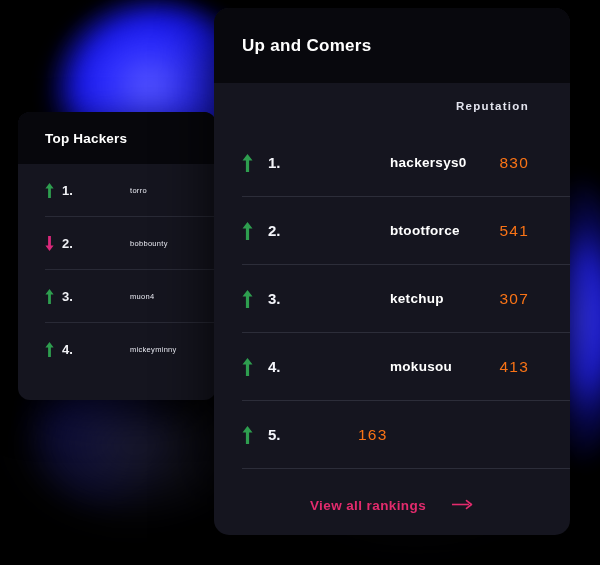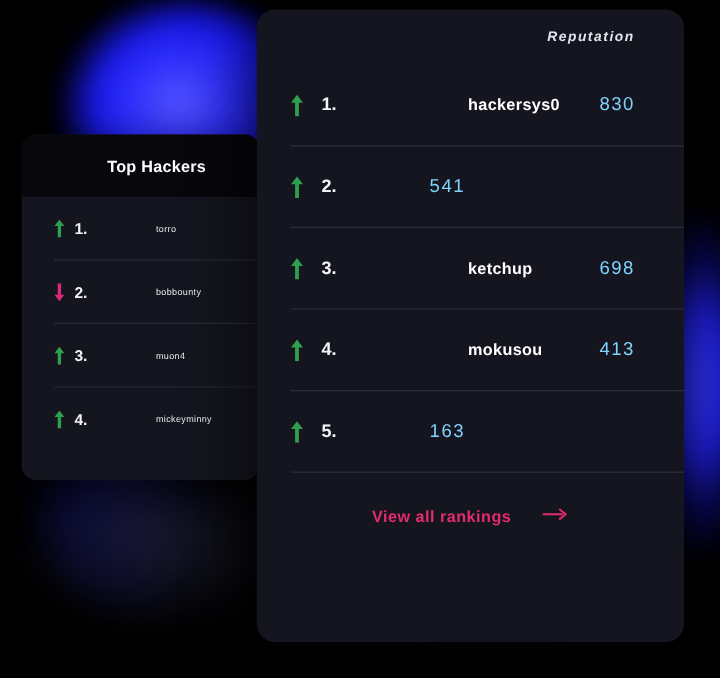--- a/index.html
+++ b/index.html
@@ -106,21 +106,20 @@
     background: #15151f;
     box-shadow: 0 14px 40px rgba(0,0,0,0.75);
   }
   #card-left .card-head {
     height: 52px;
     background: #07070c;
     display: flex;
     align-items: center;
     padding-left: 27px;
     box-sizing: border-box;
-    justify-content: center;
   }
   #card-left .card-title {
     color: #ffffff;
     font-size: 13.5px;
     font-weight: bold;
     letter-spacing: 0.2px;
   }
   #card-left .rows {
     padding-left: 27px;
   }
@@ -170,21 +169,20 @@
     color: #ffffff;
     font-size: 17px;
     font-weight: bold;
     letter-spacing: 0.3px;
   }
   #card-right .col-head {
     height: 46px;
     display: flex;
     align-items: center;
     padding: 0 41px 0 40px;
-    font-style: italic;
   }
   #card-right .col-head .spacer { flex: 1 1 auto; }
   #card-right .col-head .rep-label {
     color: #e3e4ee;
     font-size: 11.5px;
     font-weight: bold;
     letter-spacing: 1.3px;
   }
   #card-right .rows { padding-left: 28px; }
   #card-right .row {
@@ -206,21 +204,21 @@
   #card-right .avatar-wrap { width: 62px; flex: 0 0 62px; }
   #card-right .uname {
     color: #ffffff;
     font-size: 13.5px;
     font-weight: bold;
     letter-spacing: 0.3px;
     flex: 1 1 auto;
     padding-left: 32px;
   }
   #card-right .score {
-    color: #7dd3fc;
+    color: #f97316;
     font-size: 15.5px;
     letter-spacing: 1.2px;
     text-align: right;
   }
 
   .footer-link {
     border-top: 1px solid rgba(150,155,175,0.18);
     margin-left: 28px;
     margin-right: 0;
     height: 72px;
@@ -351,20 +349,23 @@
             </svg>
           </span>
         </span>
         <span class="uname">mickeyminny</span>
       </div>
 
     </div>
   </div>
 
   <div class="card" id="card-right">
+    <div class="card-head">
+      <div class="card-title">Up and Comers</div>
+    </div>
 
     <div class="col-head">
       <span class="spacer"></span>
       <span class="rep-label">Reputation</span>
     </div>
 
     <div class="rows">
 
       <div class="row">
         <span class="arrow">
@@ -398,20 +399,21 @@
           <span class="avatar">
             <svg class="av-face" viewBox="0 0 38 38">
               <rect width="38" height="38" fill="#cfcfd5"></rect>
               <circle cx="19" cy="19" r="18" fill="#55555e"></circle>
               <path d="M19 6 a10 10 0 0 1 10 10 a10 10 0 0 1 -20 0 a10 10 0 0 1 10 -10 z" fill="#17171c"></path>
               <path d="M8 12 q11 -8 22 0 q-11 -3 -22 0 z" fill="#0c0c10"></path>
               <path d="M4 38 q15 -14 30 0 z" fill="#1b1b21"></path>
             </svg>
           </span>
         </span>
+        <span class="uname">btootforce</span>
         <span class="score">541</span>
       </div>
 
       <div class="row">
         <span class="arrow">
           <svg width="11" height="18" viewBox="0 0 11 18">
               <path d="M5.5 0 L10.5 6.6 L7.1 6.6 L7.1 18 L3.9 18 L3.9 6.6 L0.5 6.6 Z" fill="#2e9e4f"></path>
             </svg>
         </span>
         <span class="rank">3.</span>
@@ -420,21 +422,21 @@
             <svg class="av-face" viewBox="0 0 38 38">
               <rect width="38" height="38" fill="#e8e8ec"></rect>
               <circle cx="19" cy="19" r="18" fill="#dcdce1"></circle>
               <path d="M19 5 a10.5 10.5 0 0 1 10.5 10.5 l0 4 a10.5 10.5 0 0 1 -21 0 l0 -4 a10.5 10.5 0 0 1 10.5 -10.5 z" fill="#2f2f37"></path>
               <ellipse cx="19" cy="18" rx="7" ry="8.5" fill="#c8c8ce"></ellipse>
               <path d="M5 38 q14 -12 28 0 z" fill="#4a4a54"></path>
             </svg>
           </span>
         </span>
         <span class="uname">ketchup</span>
-        <span class="score">698</span>
+        <span class="score">307</span>
       </div>
 
       <div class="row">
         <span class="arrow">
           <svg width="11" height="18" viewBox="0 0 11 18">
               <path d="M5.5 0 L10.5 6.6 L7.1 6.6 L7.1 18 L3.9 18 L3.9 6.6 L0.5 6.6 Z" fill="#2e9e4f"></path>
             </svg>
         </span>
         <span class="rank">4.</span>
         <span class="avatar-wrap">

